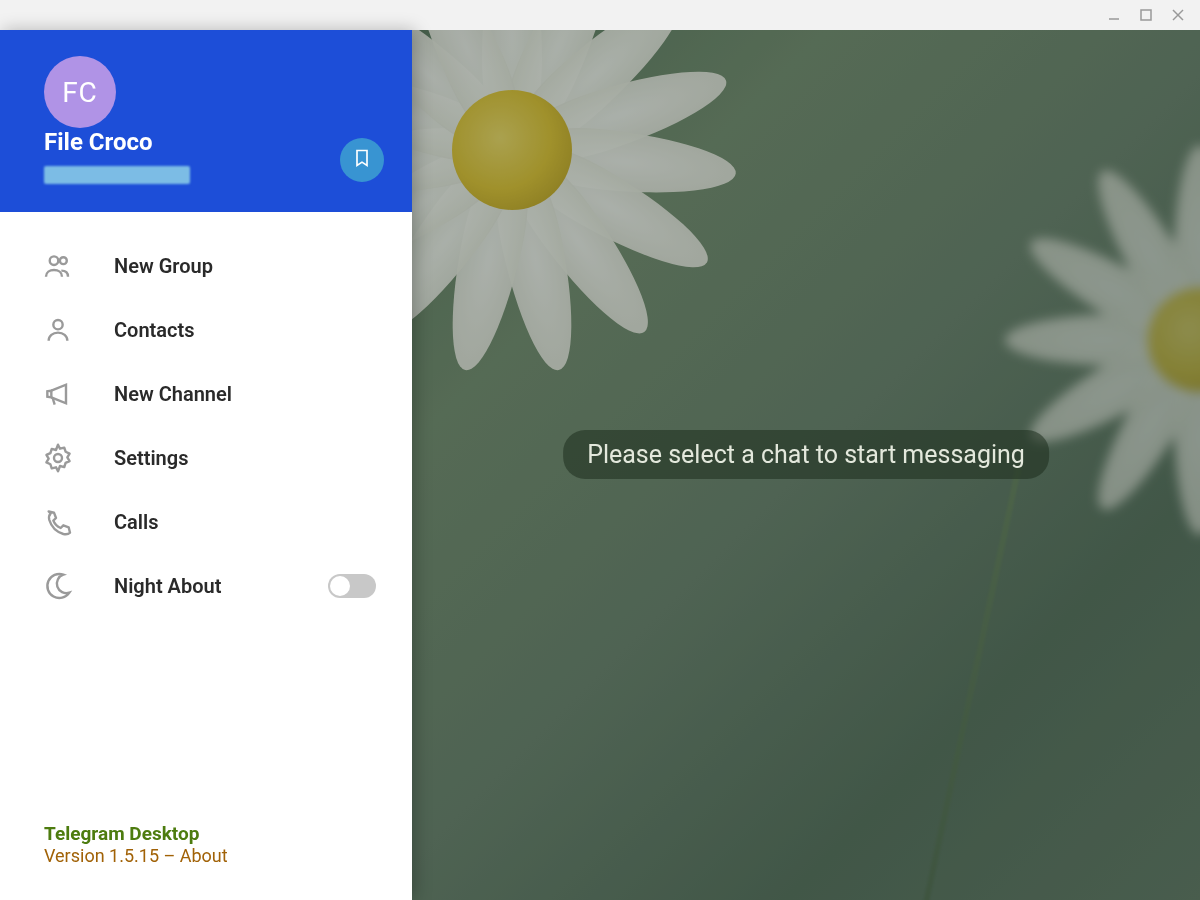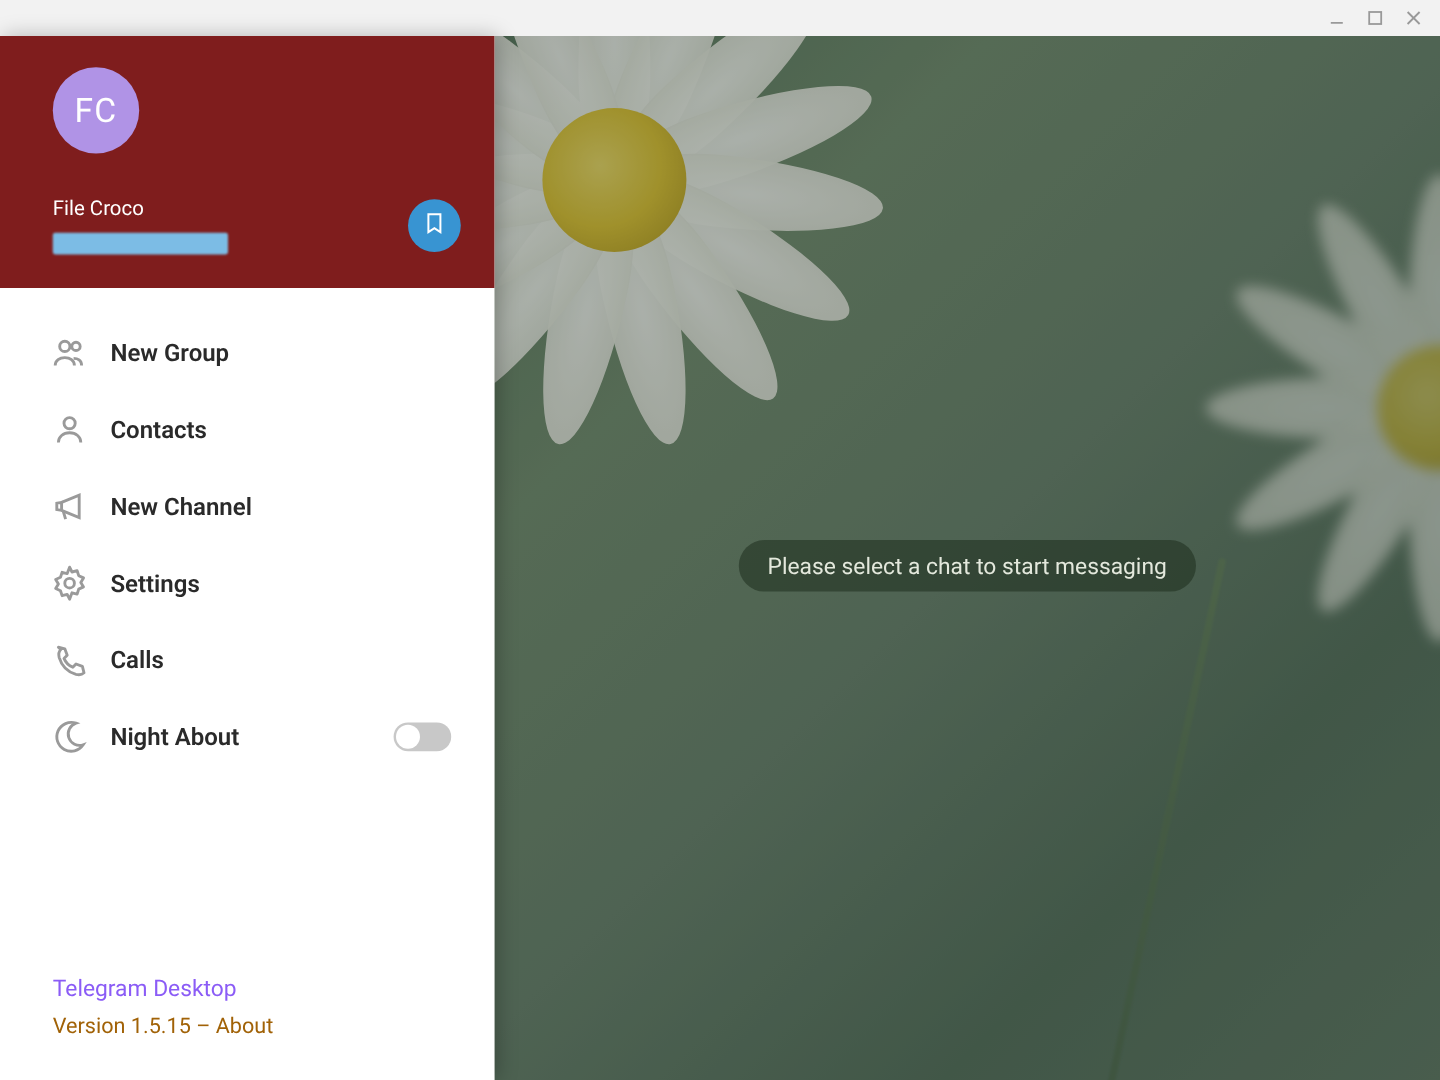--- a/index.html
+++ b/index.html
@@ -33,39 +33,38 @@
       width: 412px;
       background: #ffffff;
       box-shadow: 3px 0 16px rgba(0,0,0,0.25);
       display: flex;
       flex-direction: column;
       position: relative;
       z-index: 5;
     }
 
     .drawer-header {
-      background: #7f1d1d;
+      background: #1d4ed8;
       color: #ffffff;
       padding: 26px 28px 28px 44px;
       position: relative;
     }
     .avatar {
       width: 72px; height: 72px;
       border-radius: 50%;
       background: #b093e6;
       color: #ffffff;
       display: flex; align-items: center; justify-content: center;
       font-size: 28px;
       font-weight: 400;
       letter-spacing: 1px;
     }
     .user-name {
-      margin-top: 36px;
-      font-size: 17px;
-      font-weight: 400;
+      font-size: 24px;
+      font-weight: 700;
     }
     .phone-blur {
       margin-top: 10px;
       width: 146px; height: 18px;
       background: #7cbce5;
       border-radius: 2px;
       filter: blur(1px);
     }
     .bookmark-btn {
       position: absolute;
@@ -80,21 +79,21 @@
 
     .menu {
       flex: 1;
       padding-top: 22px;
     }
     .menu-item {
       display: flex;
       align-items: center;
       height: 64px;
       padding-left: 40px;
-      gap: 16px;
+      gap: 38px;
       cursor: pointer;
     }
     .menu-icon {
       width: 36px; height: 36px;
       display: flex; align-items: center; justify-content: center;
       color: #9a9a9a;
     }
     .menu-icon svg { width: 32px; height: 32px; stroke: #9a9a9a; fill: none; stroke-width: 1.8; }
     .menu-label {
       font-size: 20px;
@@ -115,21 +114,21 @@
       left: 2px; top: 2px;
       width: 20px; height: 20px;
       background: #ffffff;
       border-radius: 50%;
     }
 
     .drawer-footer {
       padding: 0 0 34px 44px;
       color: #9c9c9c;
     }
-    .app-name { font-size: 19px; font-weight: 400; margin-bottom: 10px; color:#8b5cf6;}
+    .app-name { font-size: 19px; font-weight: 700; color:#4d7c0f;}
     .app-version { font-size: 18px; color:#a16207;}
 
     .main {
       flex: 1;
       position: relative;
       overflow: hidden;
       background: linear-gradient(135deg, #5b7a63 0%, #748f73 25%, #6a8370 50%, #55705f 75%, #617a68 100%);
     }
     .daisy {
       position: absolute;
@@ -162,25 +161,25 @@
       border-radius: 3px;
       filter: blur(1px);
       opacity: 0.6;
     }
     .dim-overlay {
       position: absolute; inset: 0;
       background: rgba(30,40,30,0.35);
     }
     .placeholder {
       position: absolute;
-      top: 420px; left: 50%;
+      top: 400px; left: 50%;
       transform: translateX(-50%);
       background: rgba(30,45,30,0.55);
       color: #e3e8dc;
-      font-size: 19px;
+      font-size: 25px;
       padding: 10px 24px;
       border-radius: 22px;
       white-space: nowrap;
     }
   </style>
 </head>
 <body>
 
 <div class="titlebar">
   <div class="win-btn">

